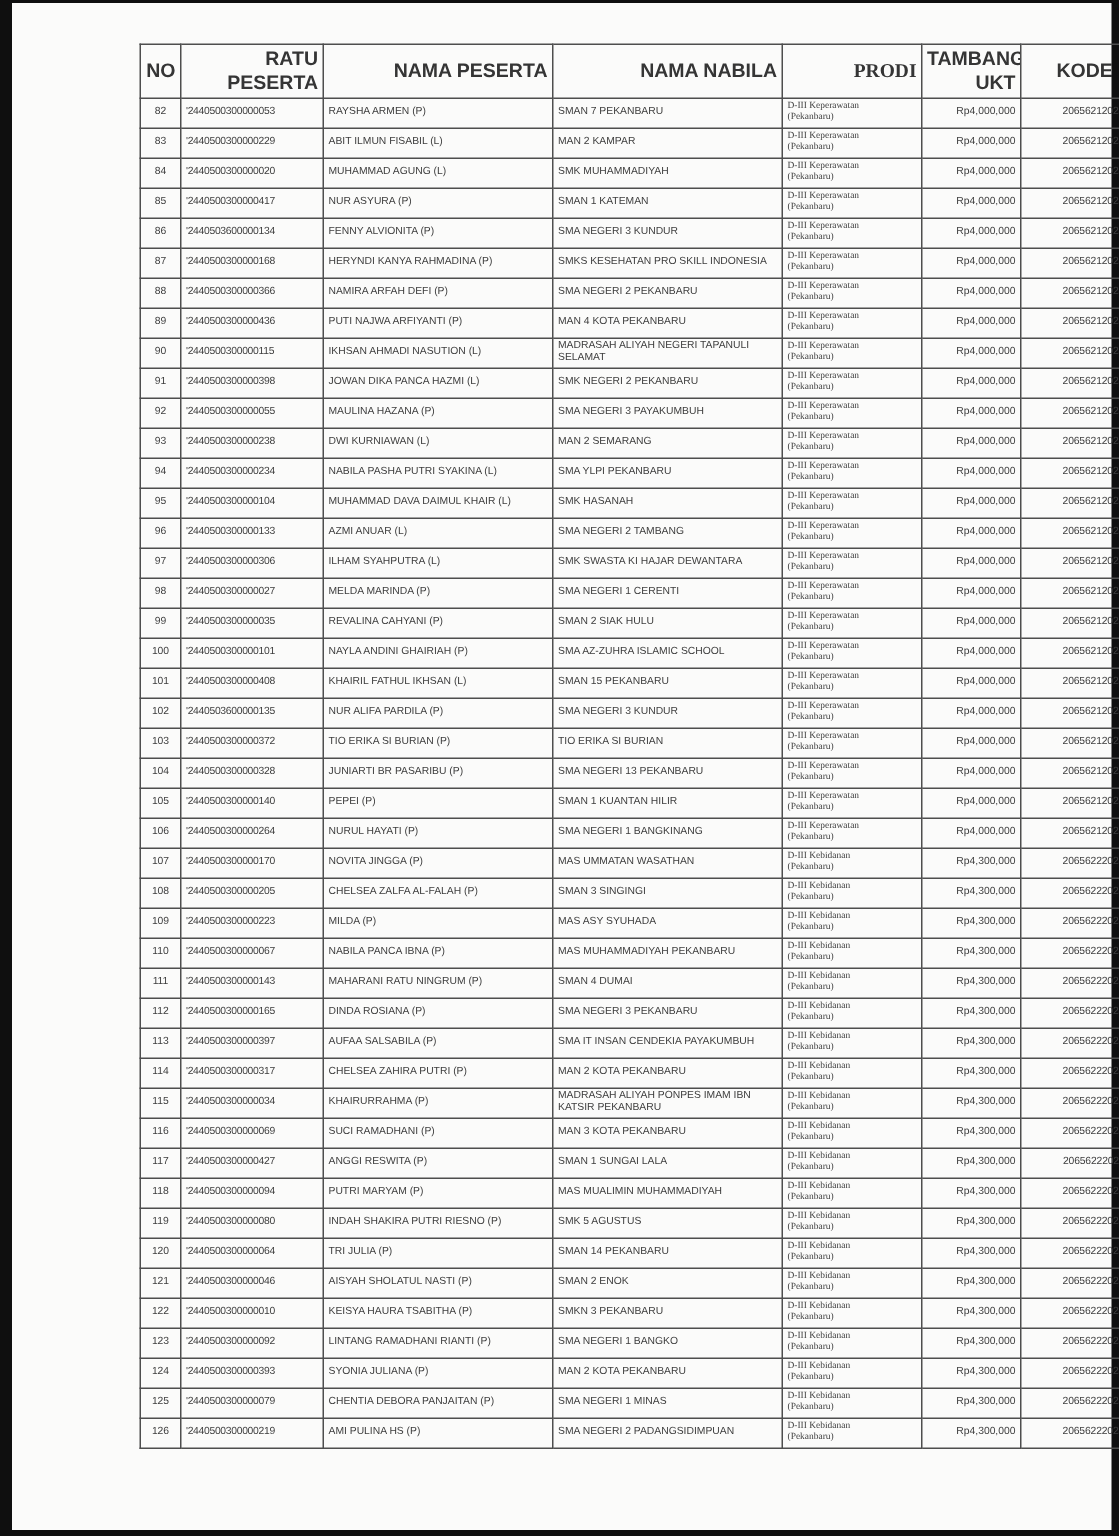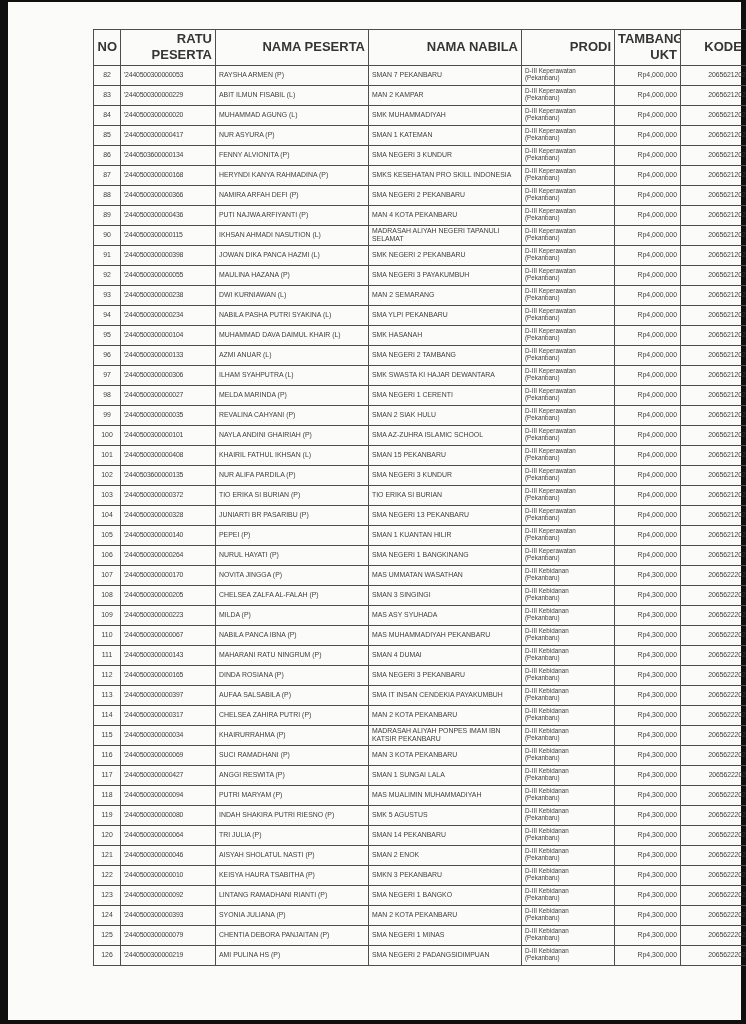--- a/index.html
+++ b/index.html
@@ -26,21 +26,21 @@
     overflow:hidden;
   }
   .doc-table th{
     font-size:13px;font-weight:bold;text-align:right;
     height:32px;line-height:1.25;color:#333;
   }
   .doc-table td{
     font-size:6.9px;line-height:1.15;height:17px;vertical-align:middle;
   }
   .col-0{width:20px;} .col-1{width:88px;} .col-2{width:146px;}
-  .col-3{width:146px;} .col-4{width:86px;} .col-5{width:59px;} .col-6{width:101px;}
+  .col-3{width:146px;} .col-4{width:86px;font-family:Liberation Serif, serif;} .col-5{width:59px;} .col-6{width:101px;}
   td.cell-no{text-align:center;}
   td.cell-nomor{letter-spacing:-0.2px;}
   td.cell-prodi{font-size:6.3px;line-height:1.08;padding-top:0;padding-bottom:0;}
   td.cell-tagihan{text-align:right;}
   td.cell-kode{text-align:center;letter-spacing:-0.1px;}
 </style>
 </head>
 <body>
 
 <div class="paper">

